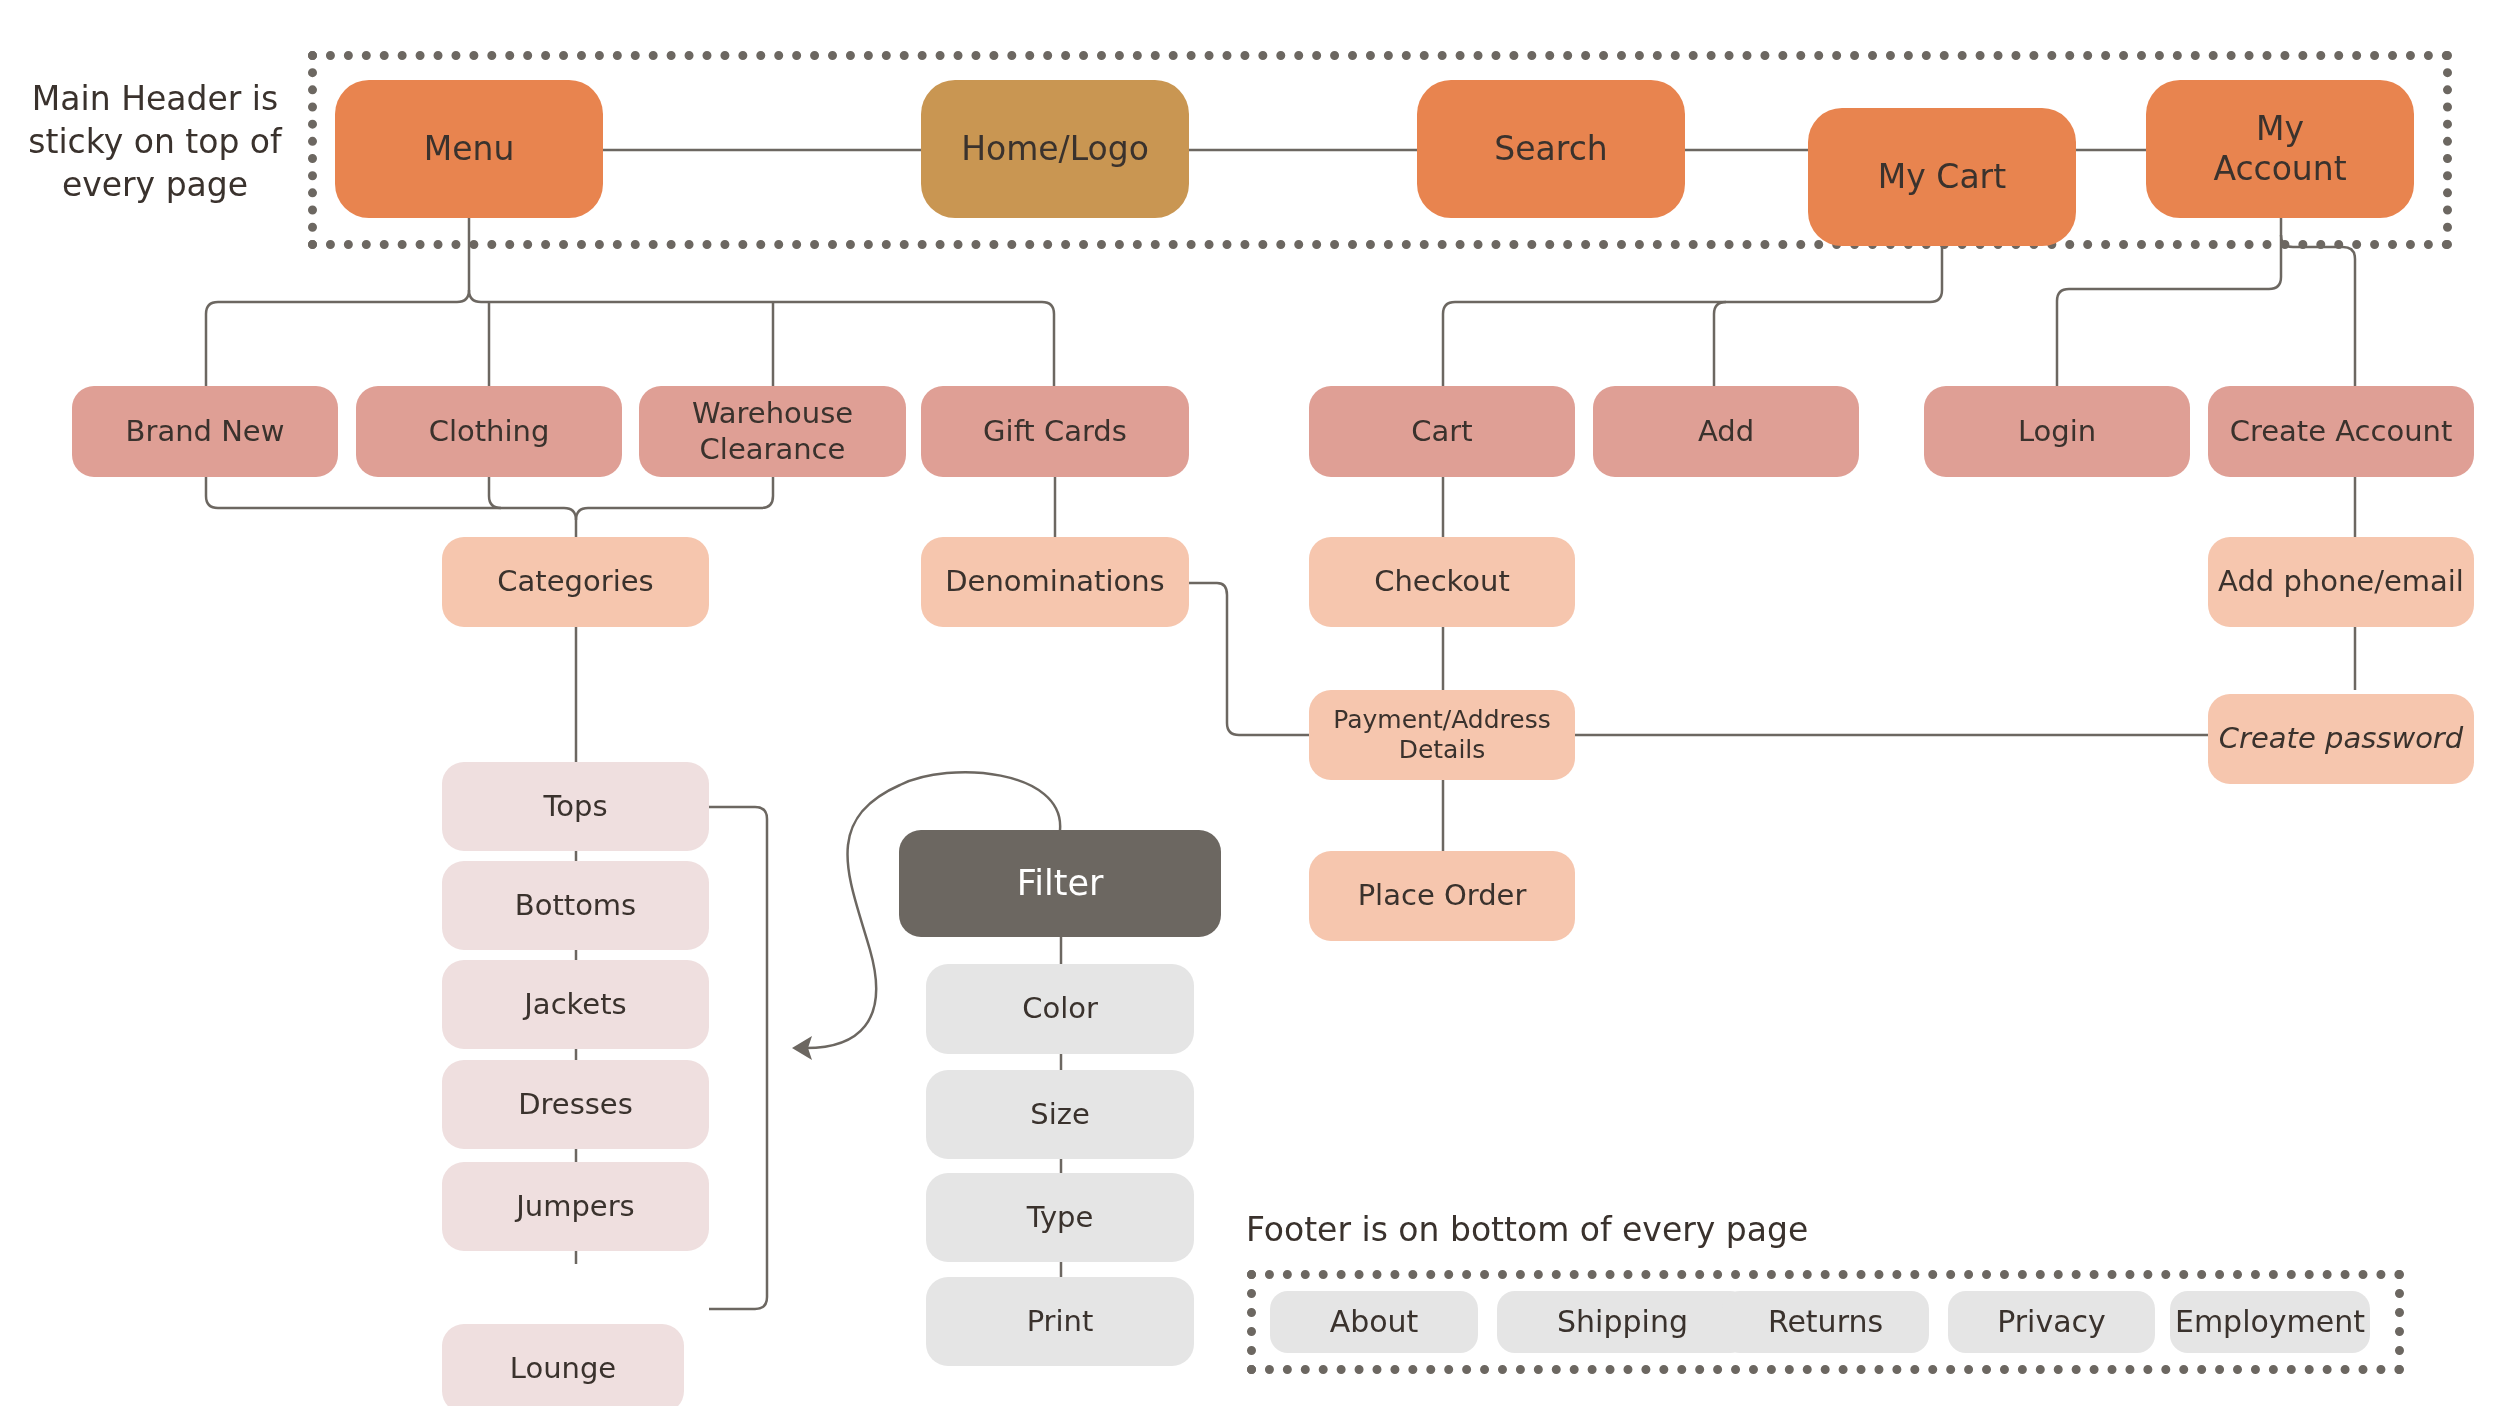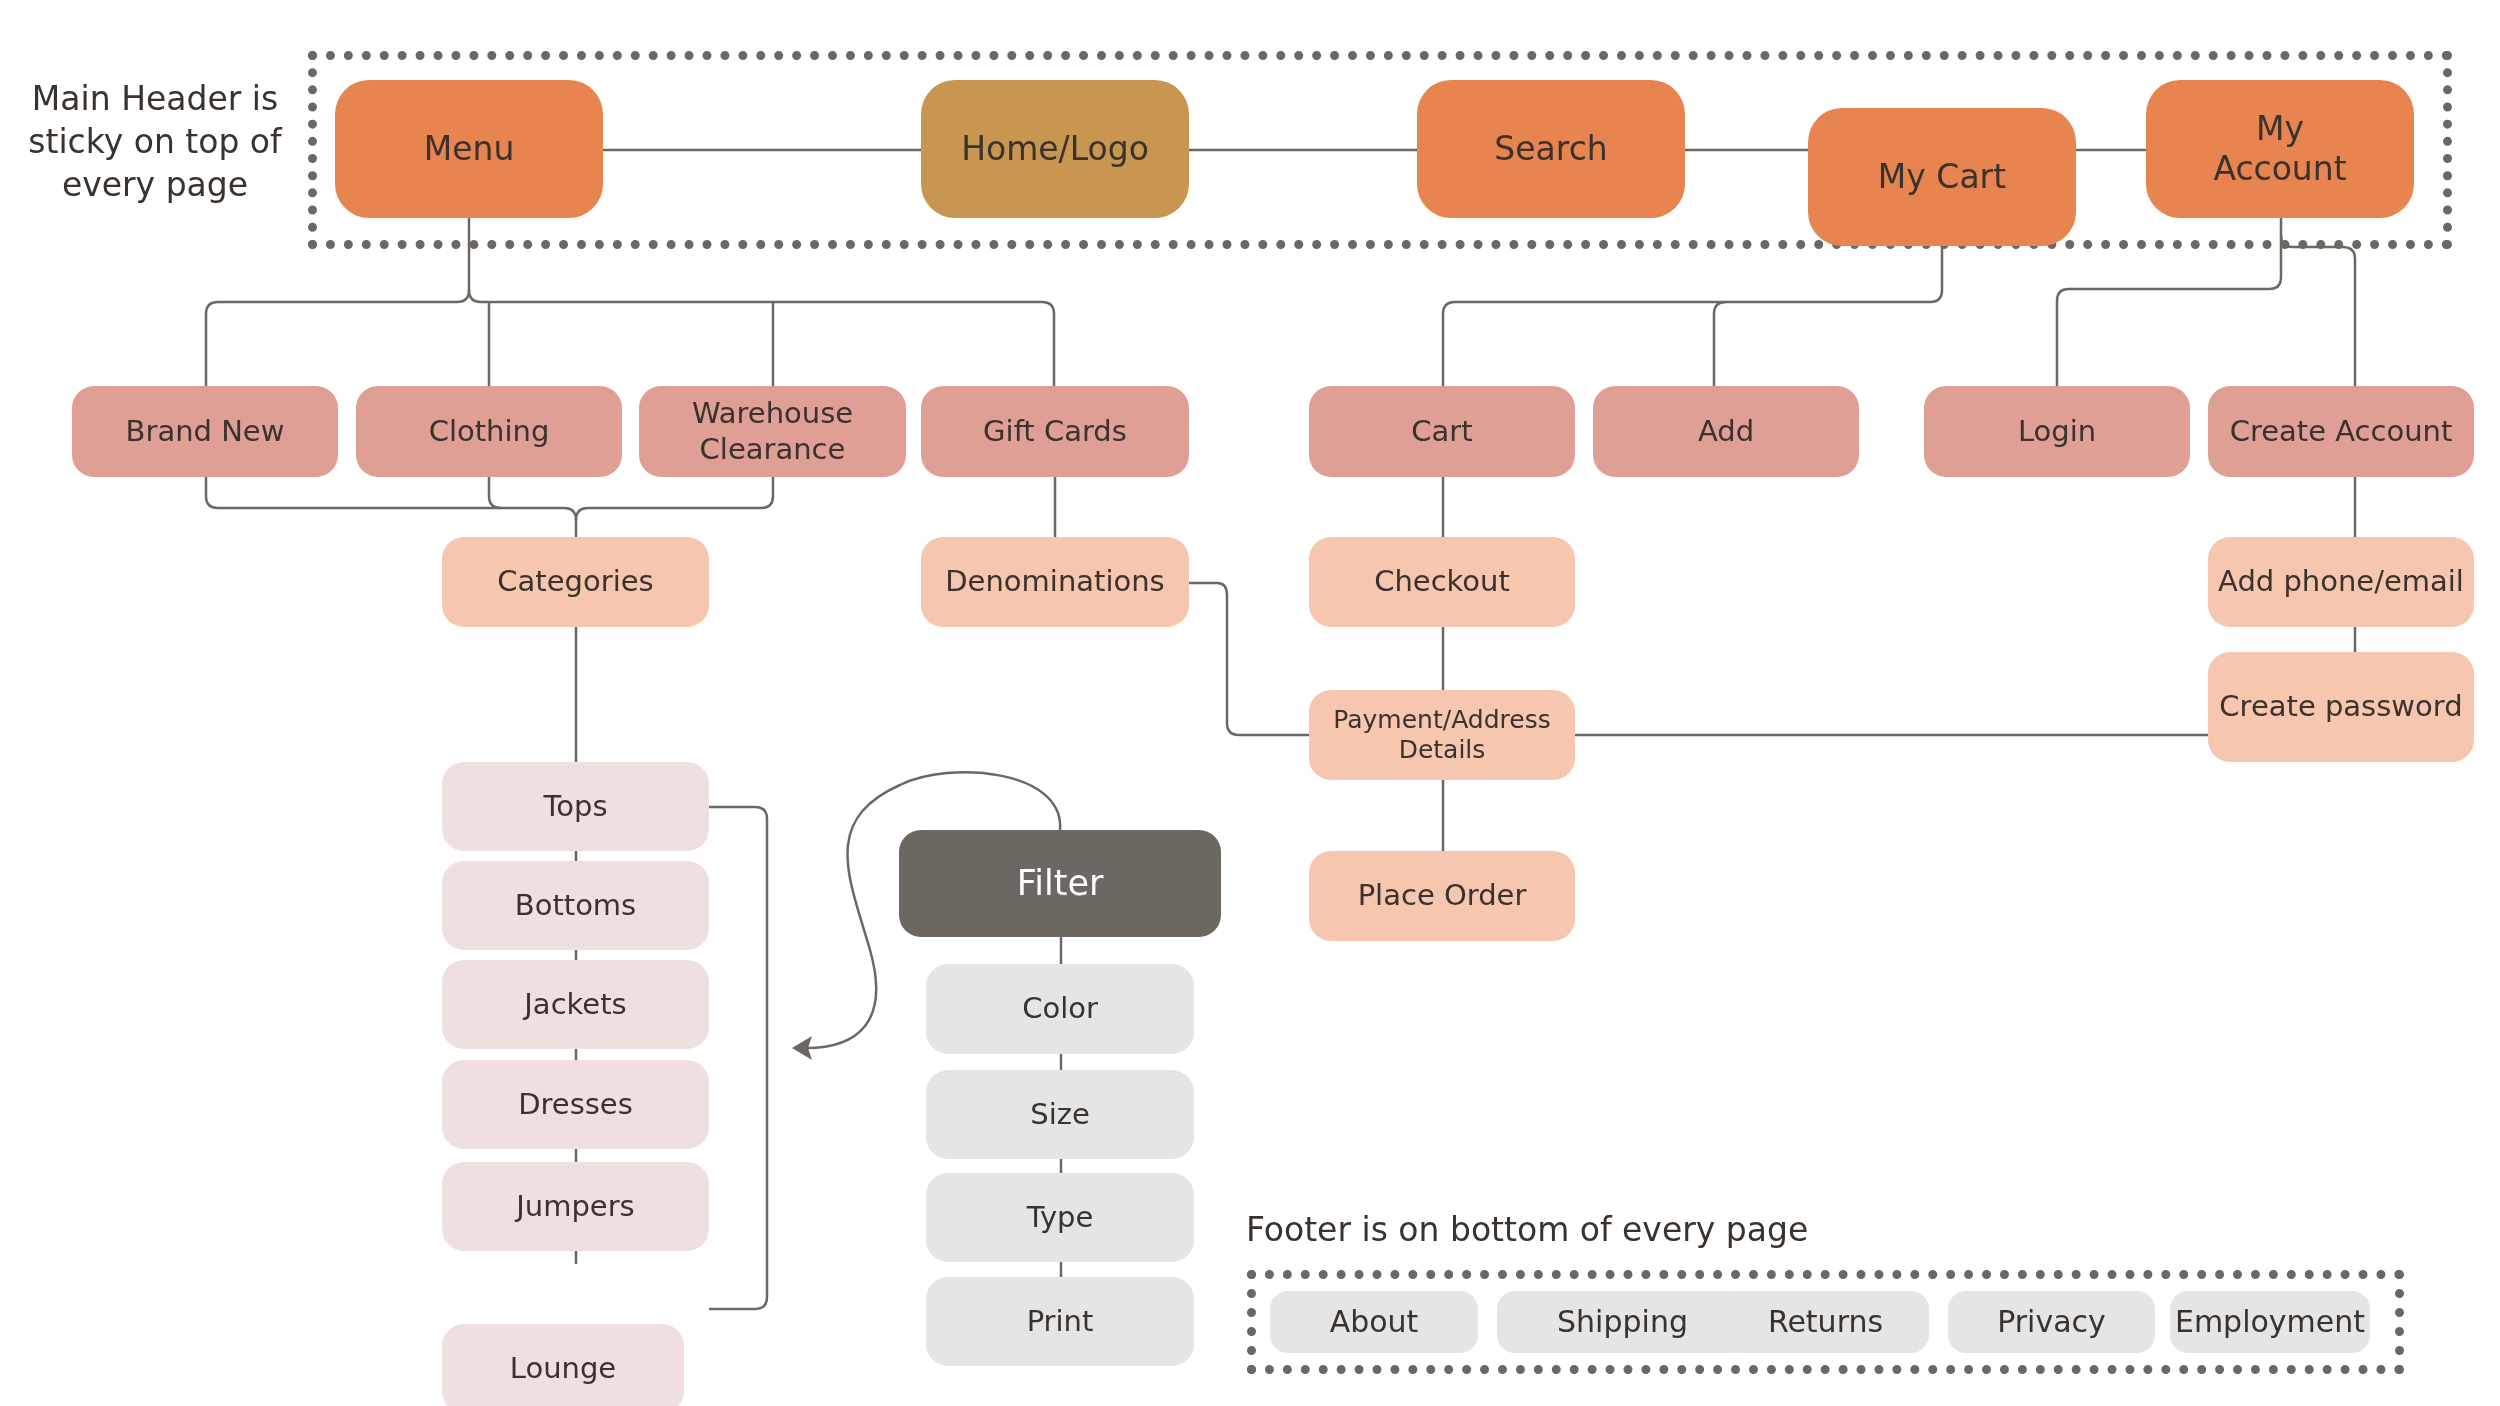--- a/index.html
+++ b/index.html
@@ -170,21 +170,21 @@
 
 <div class="node secondary" style="left:1924px; top:386px; width:266px; height:91px;">
     <span>Login</span>
   </div>
 <div class="node secondary" style="left:2208px; top:386px; width:266px; height:91px;">
     <span>Create Account</span>
   </div>
 <div class="node tertiary" style="left:2208px; top:537px; width:266px; height:90px;">
     <span>Add phone/email</span>
   </div>
-<div class="node tertiary" style="left:2208px; top:652px; width:266px; height:110px;">
+<div class="node tertiary" style="left:2208px; top:694px; width:266px; height:90px;font-style:italic;">
     <span>Create password</span>
   </div>
 
 <div class="note" style="left:1246px; top:1209px; text-align:left; white-space:nowrap;">Footer is on bottom of every page</div>
 <div class="dash-box" style="left:1247px; top:1270px; width:1157px; height:104px;"></div>
 <div class="node foot-item" style="left:1270px; top:1291px; width:208px; height:62px;">
     <span>About</span>
   </div>
 <div class="node foot-item" style="left:1497px; top:1291px; width:251px; height:62px;">
     <span>Shipping</span>

